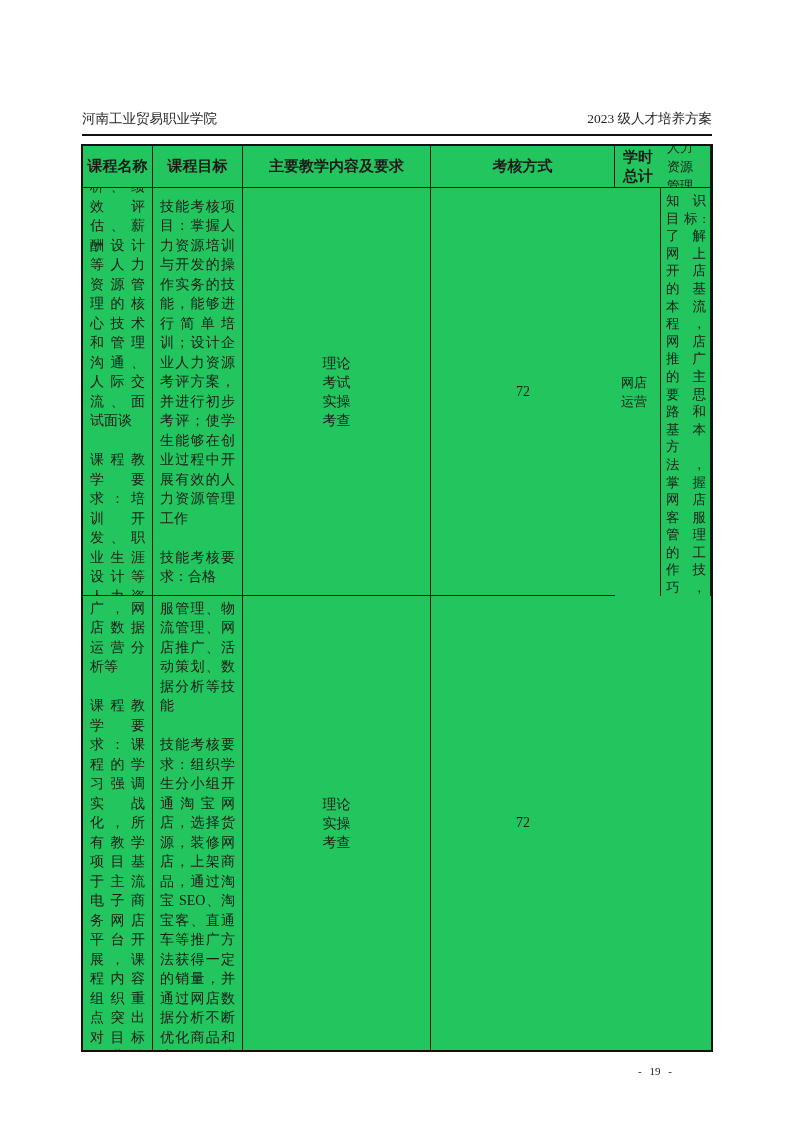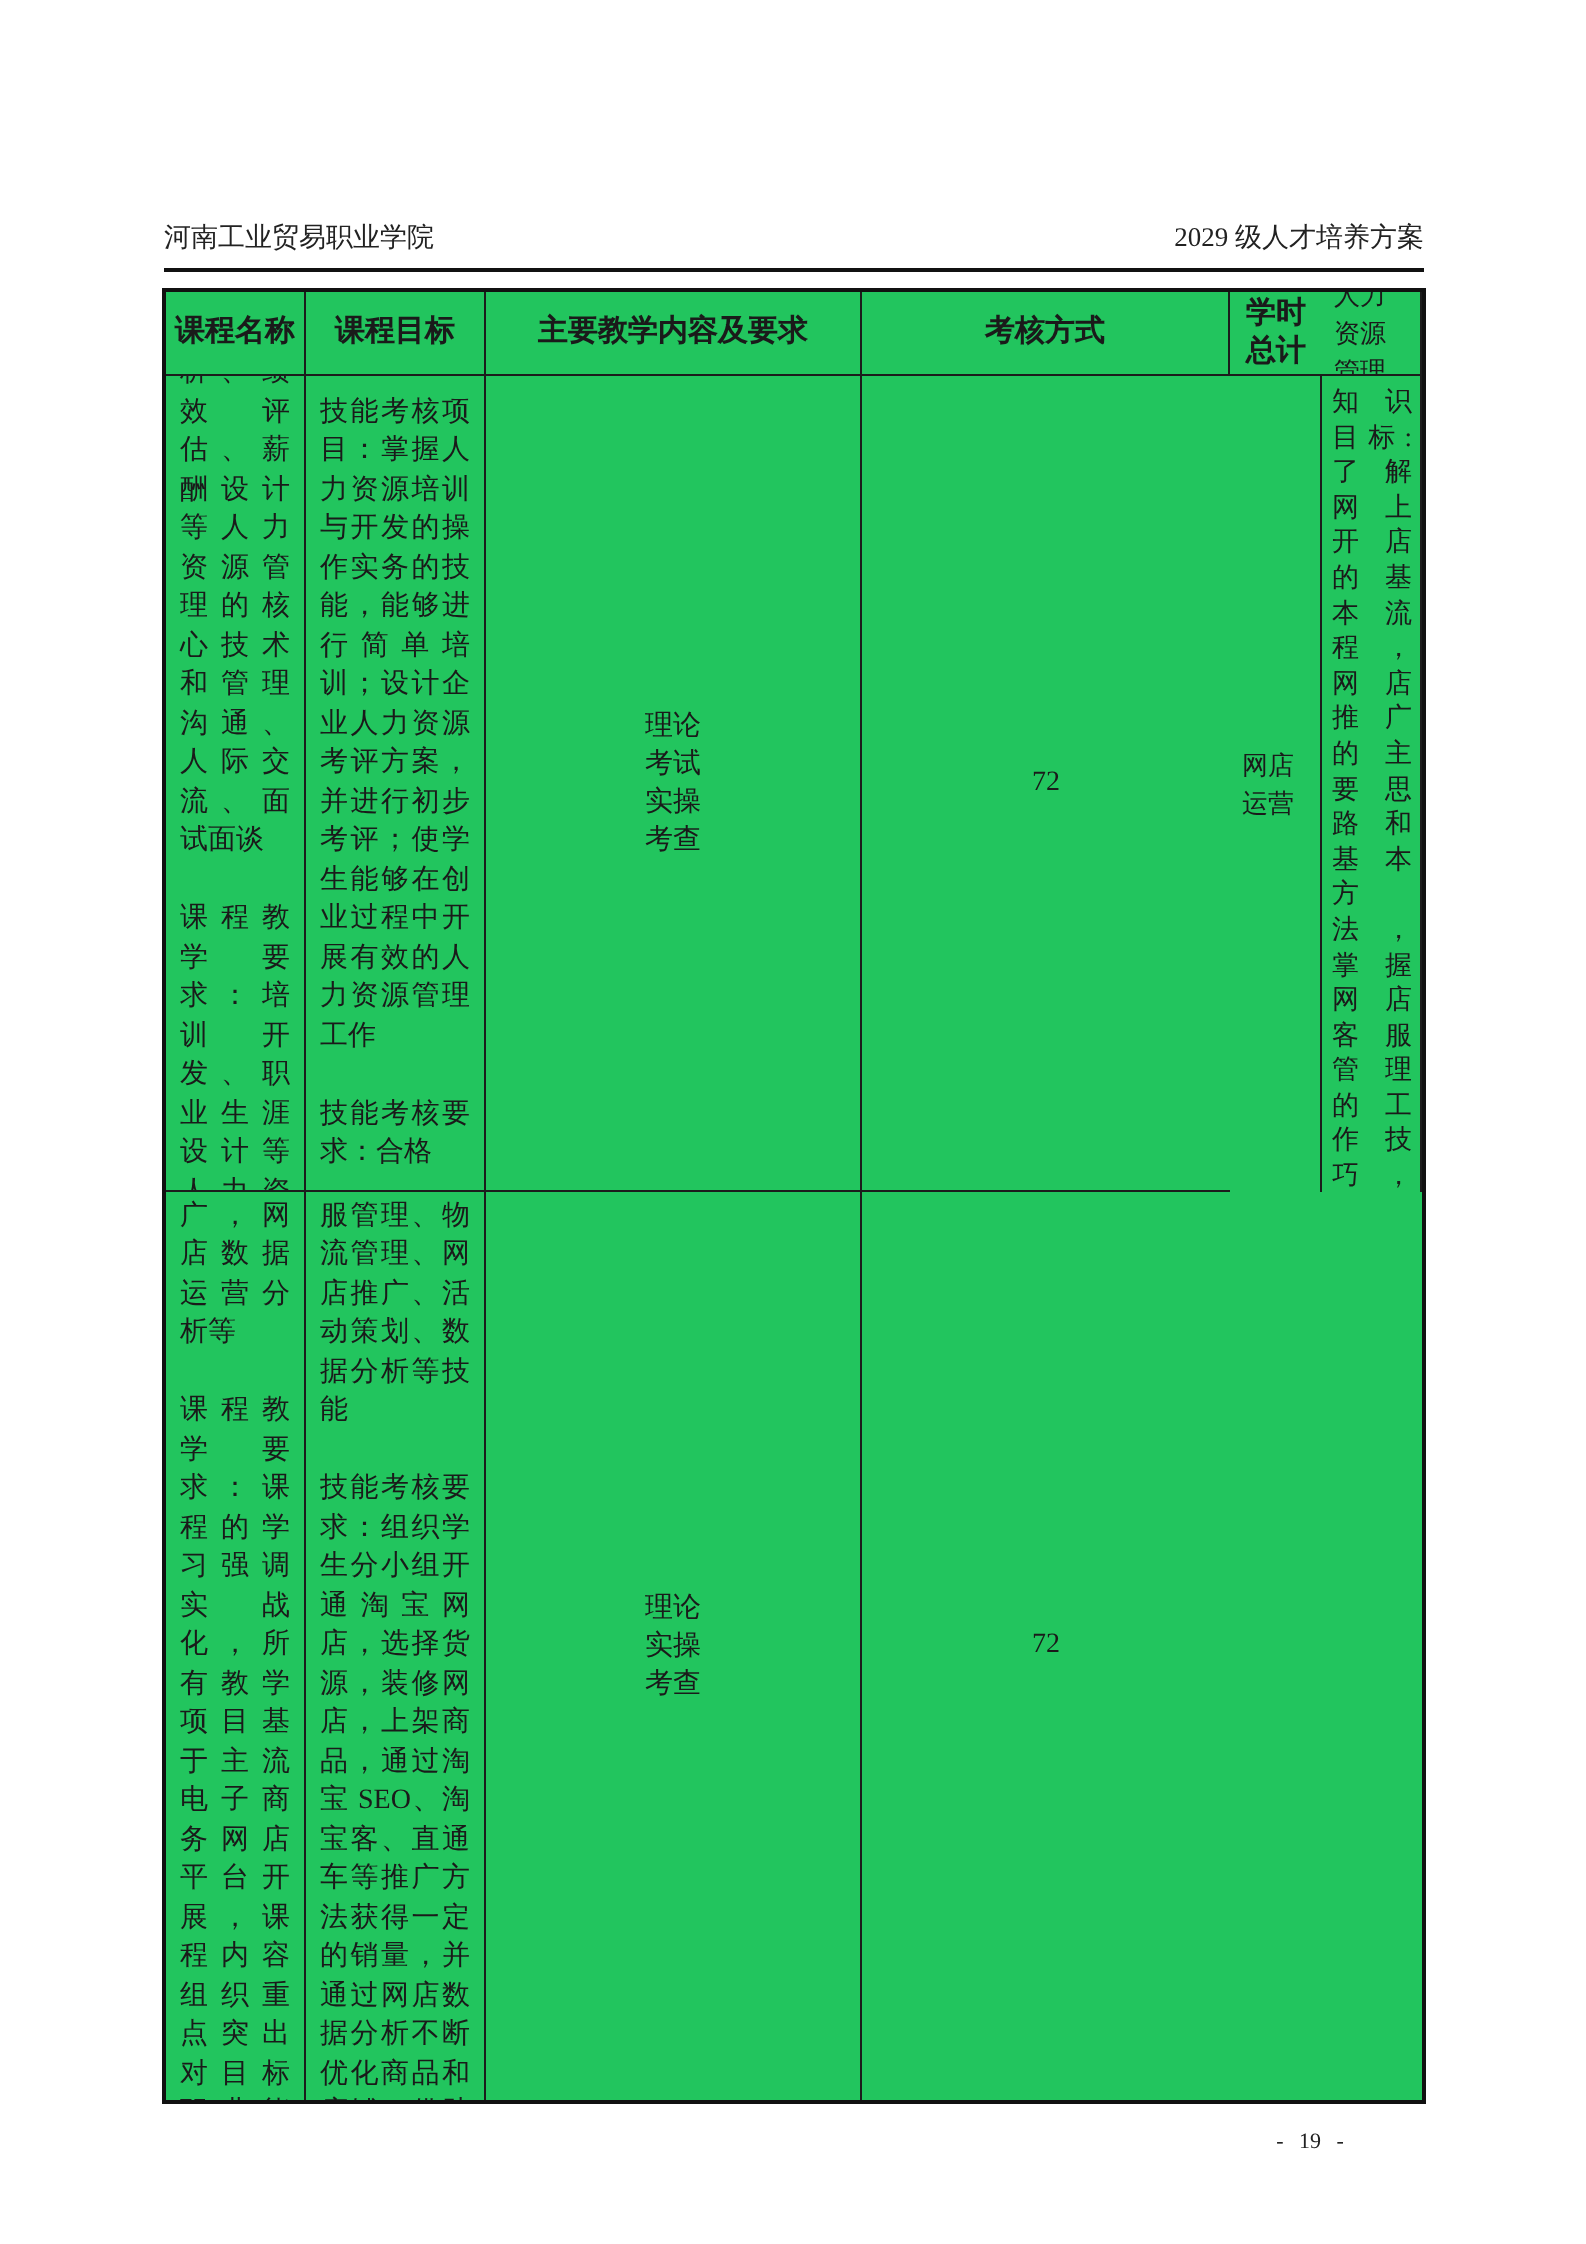--- a/index.html
+++ b/index.html
@@ -113,21 +113,21 @@
     color: #222;
   }
 </style>
 </head>
 <body>
 
 <div class="page">
 
   <div class="page-header">
     <span>河南工业贸易职业学院</span>
-    <span>2029 级人才培养方案</span>
+    <span>2023 级人才培养方案</span>
   </div>
   <div class="header-rule"></div>
 
   <div class="doc-table">
 
     <div class="cell head-cell">
         <span class="cell-text">课程名称</span>
       </div>
     <div class="cell head-cell">
         <span class="cell-text">课程目标</span>

